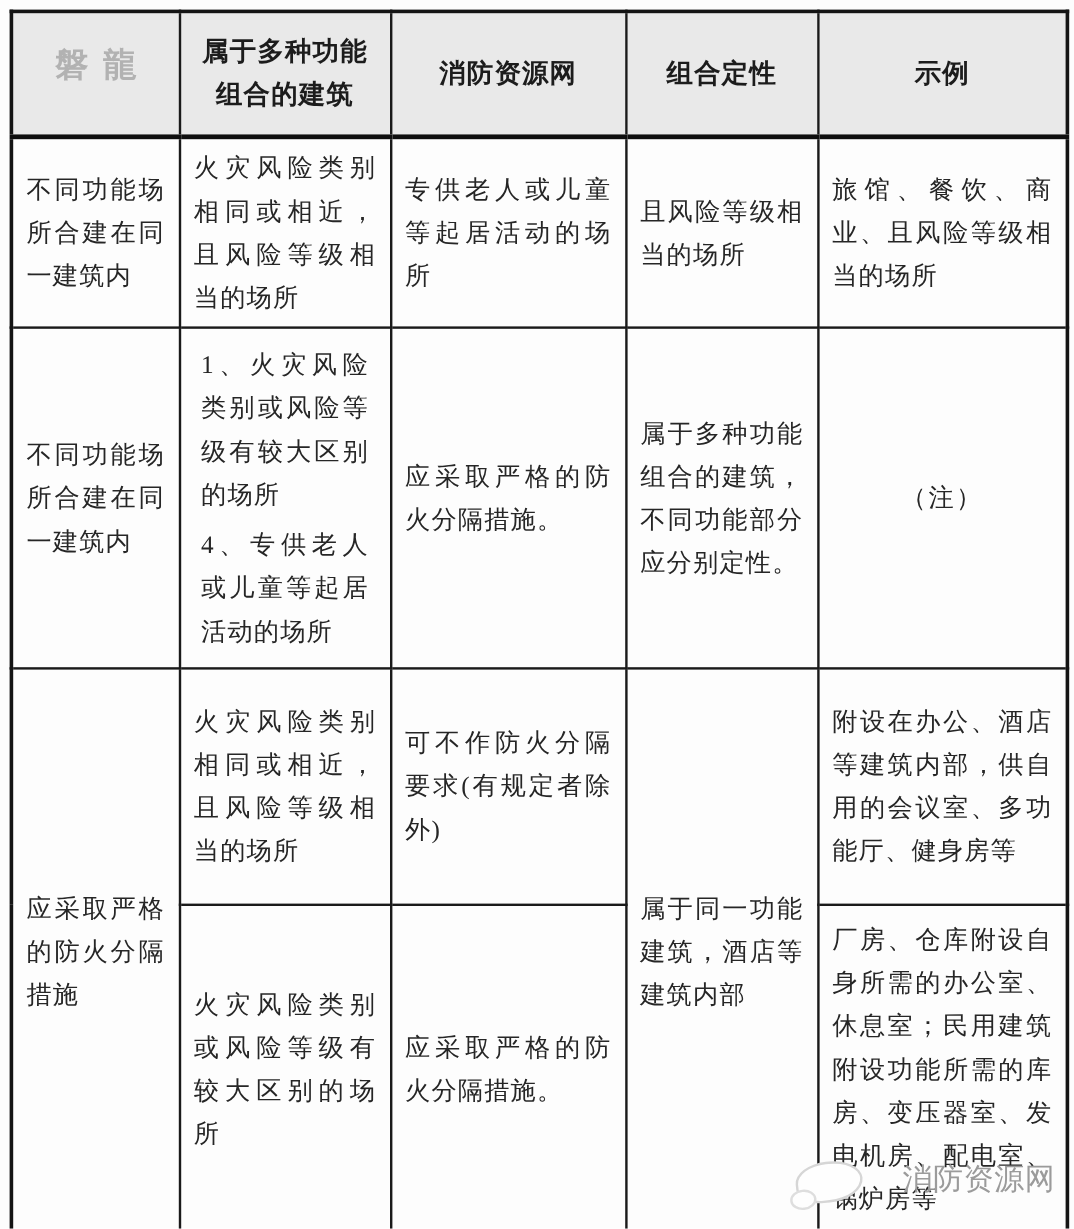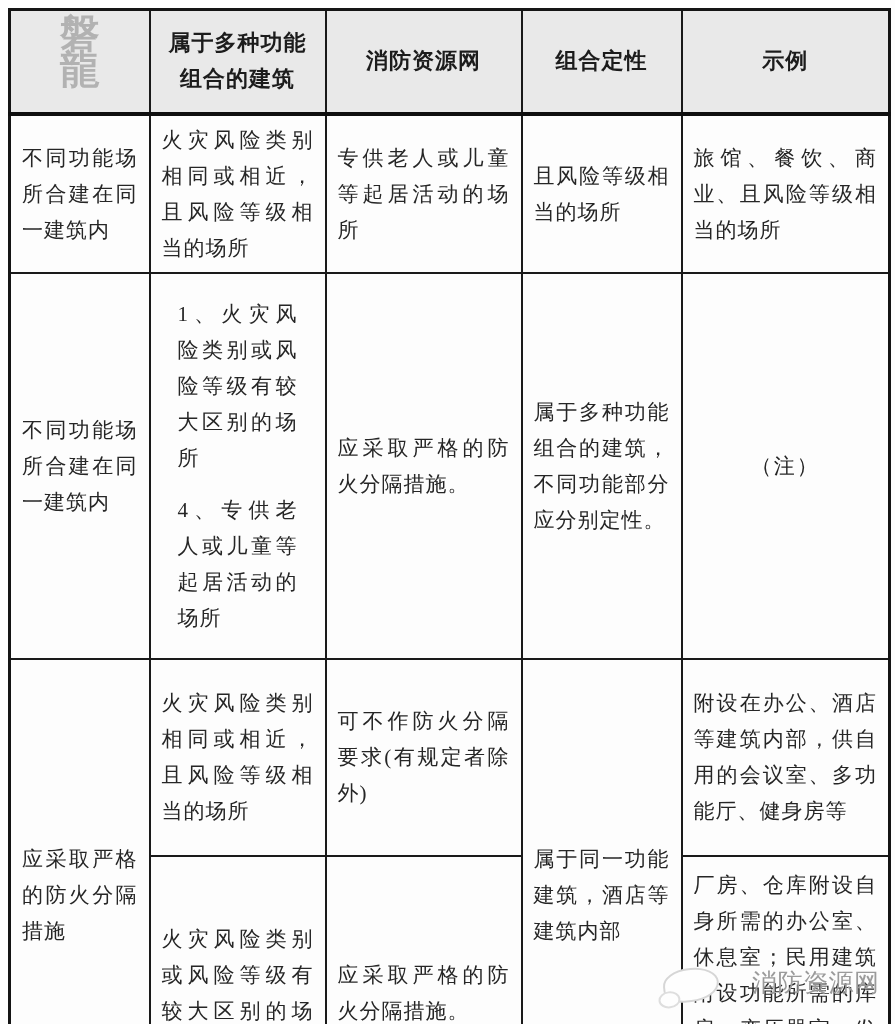--- a/index.html
+++ b/index.html
@@ -48,29 +48,29 @@
   tr.row-3a { height: 197px; }
   tr.row-3b { height: 276px; }
   .just {
     text-align: justify;
     text-justify: inter-character;
     letter-spacing: 1px;
   }
   .center { text-align: center; letter-spacing: 2px; }
   .logo-cell { text-align: center; }
   .logo {
-    font-size: 40px;
+    font-size: 28px;
     font-weight: bold;
     color: #b2b2b2;
     letter-spacing: 12px;
     padding-left: 12px;
     display: inline-block;
     transform: translateY(-6px);
   }
-  .num-item { margin: 16px; }
+  .num-item { margin: 6px; }
   
   .watermark {
     position: absolute;
     left: 0;
     top: 0;
     width: 895px;
     height: 1024px;
     pointer-events: none;
   }
   .bubble {

